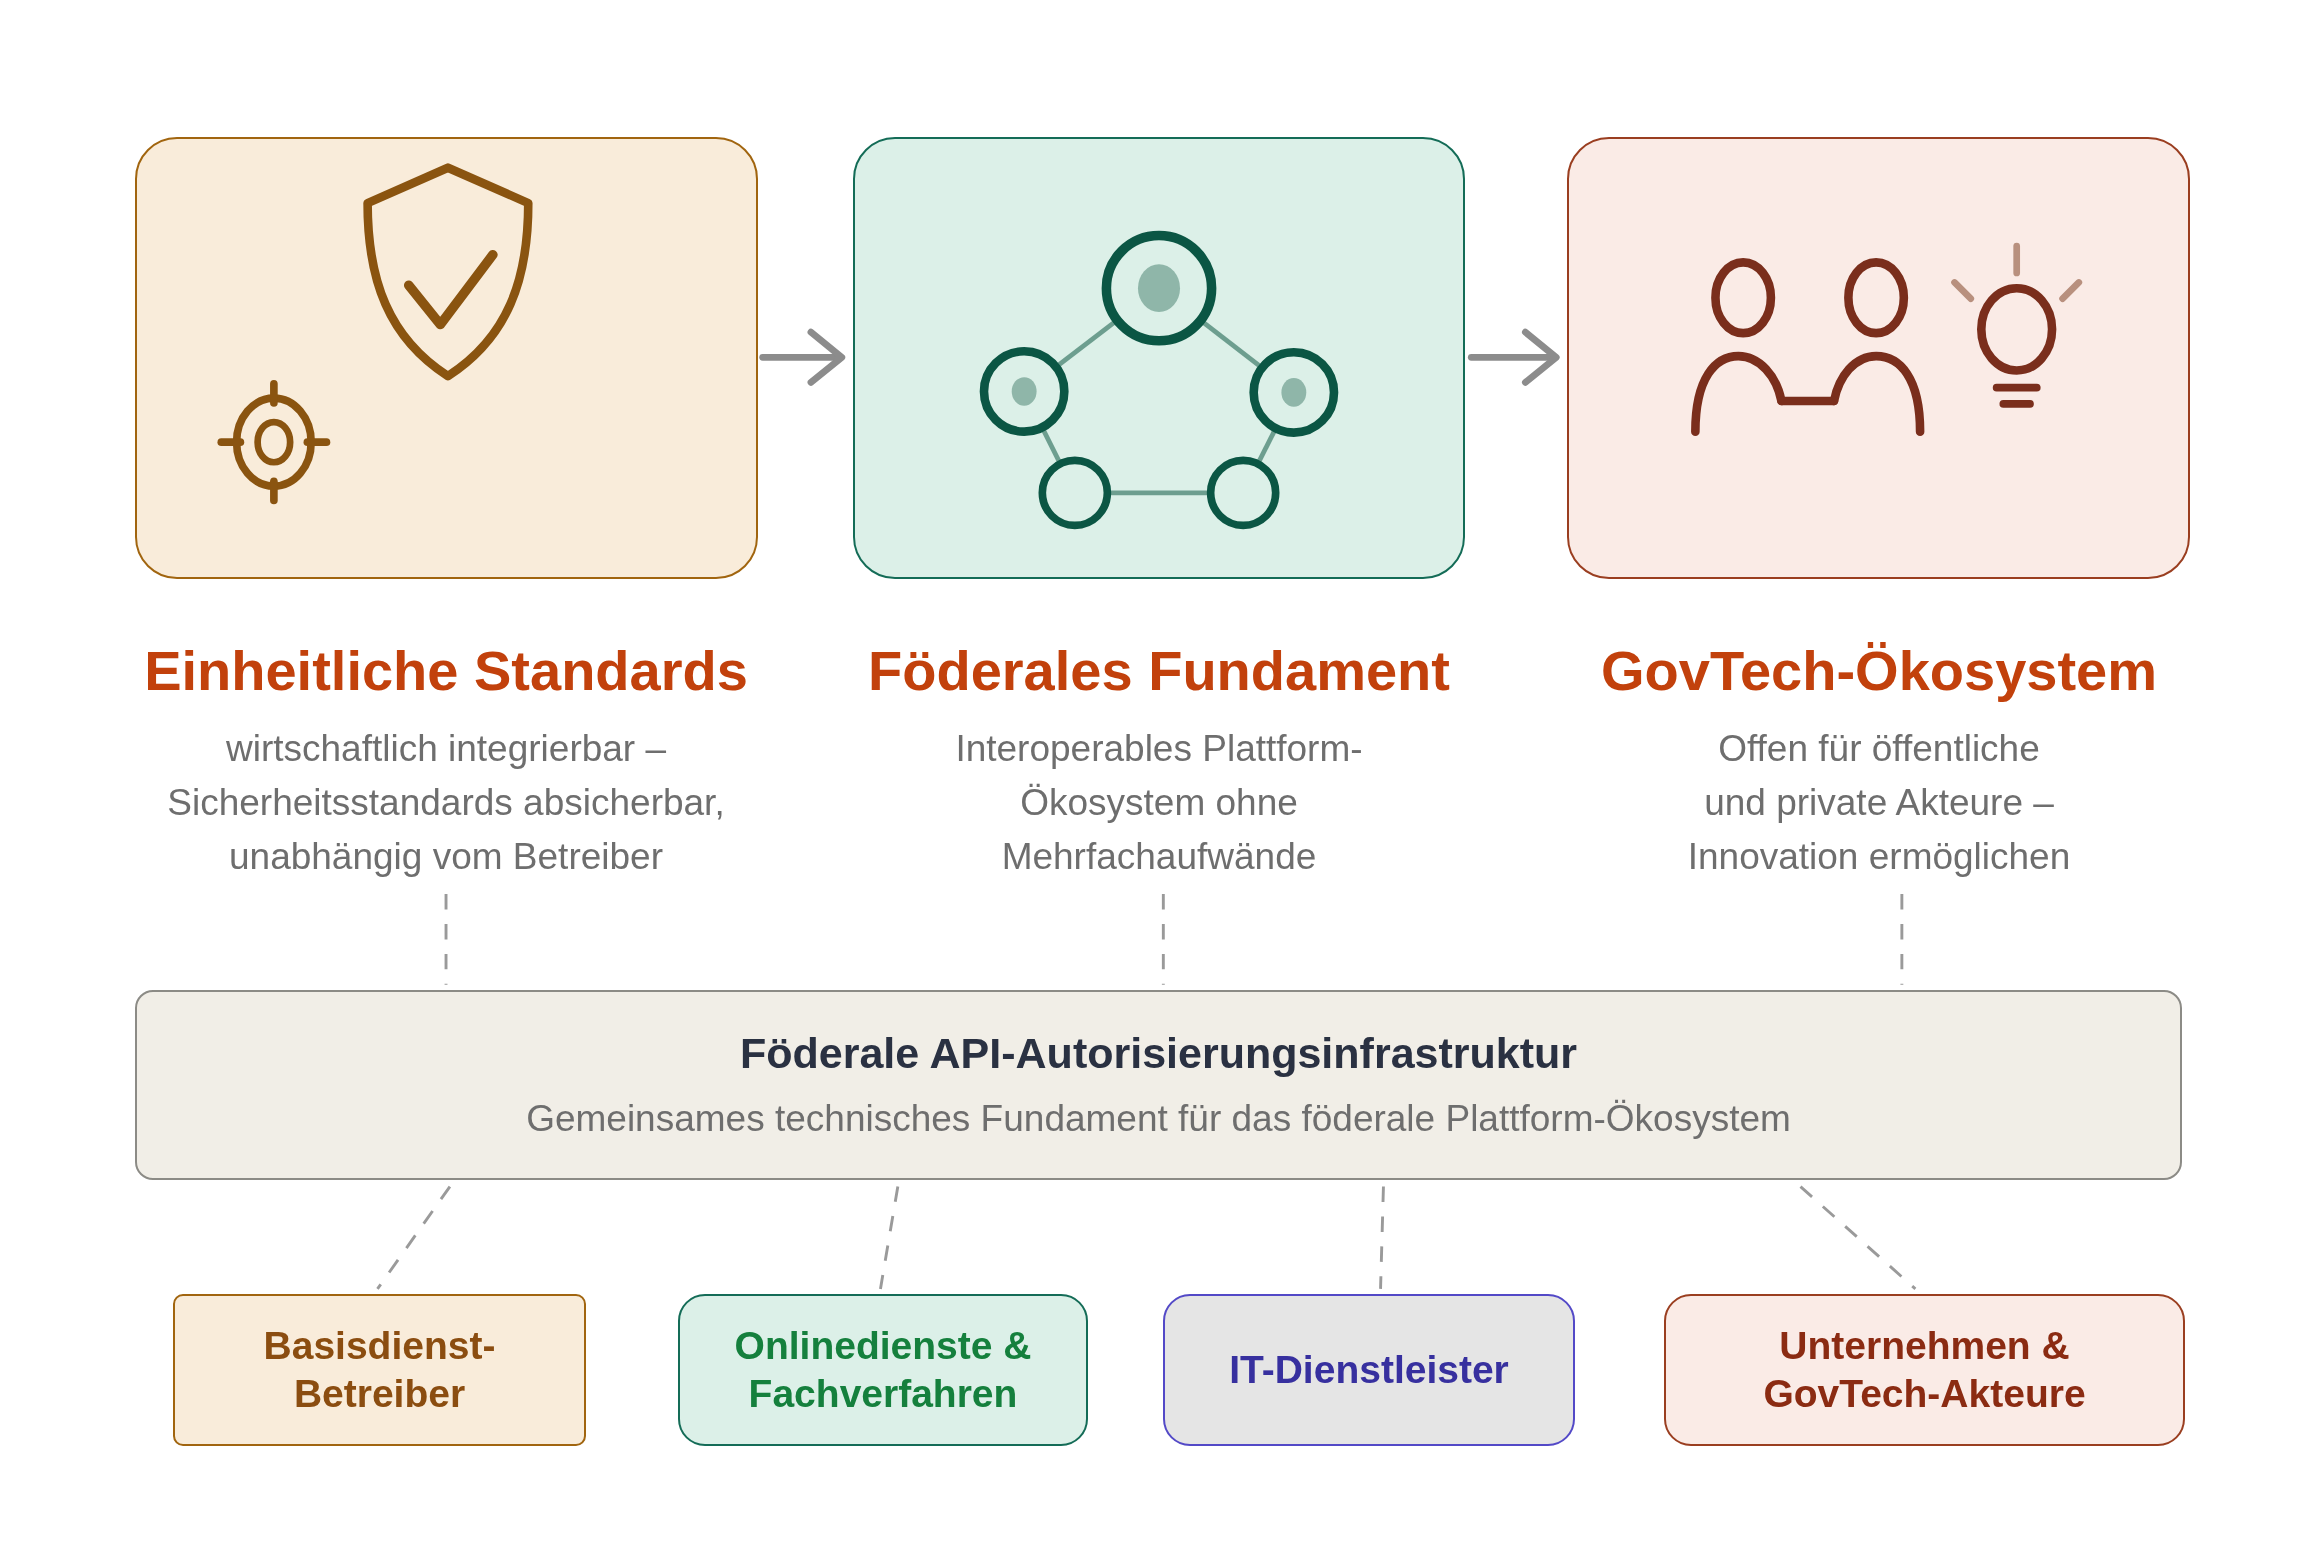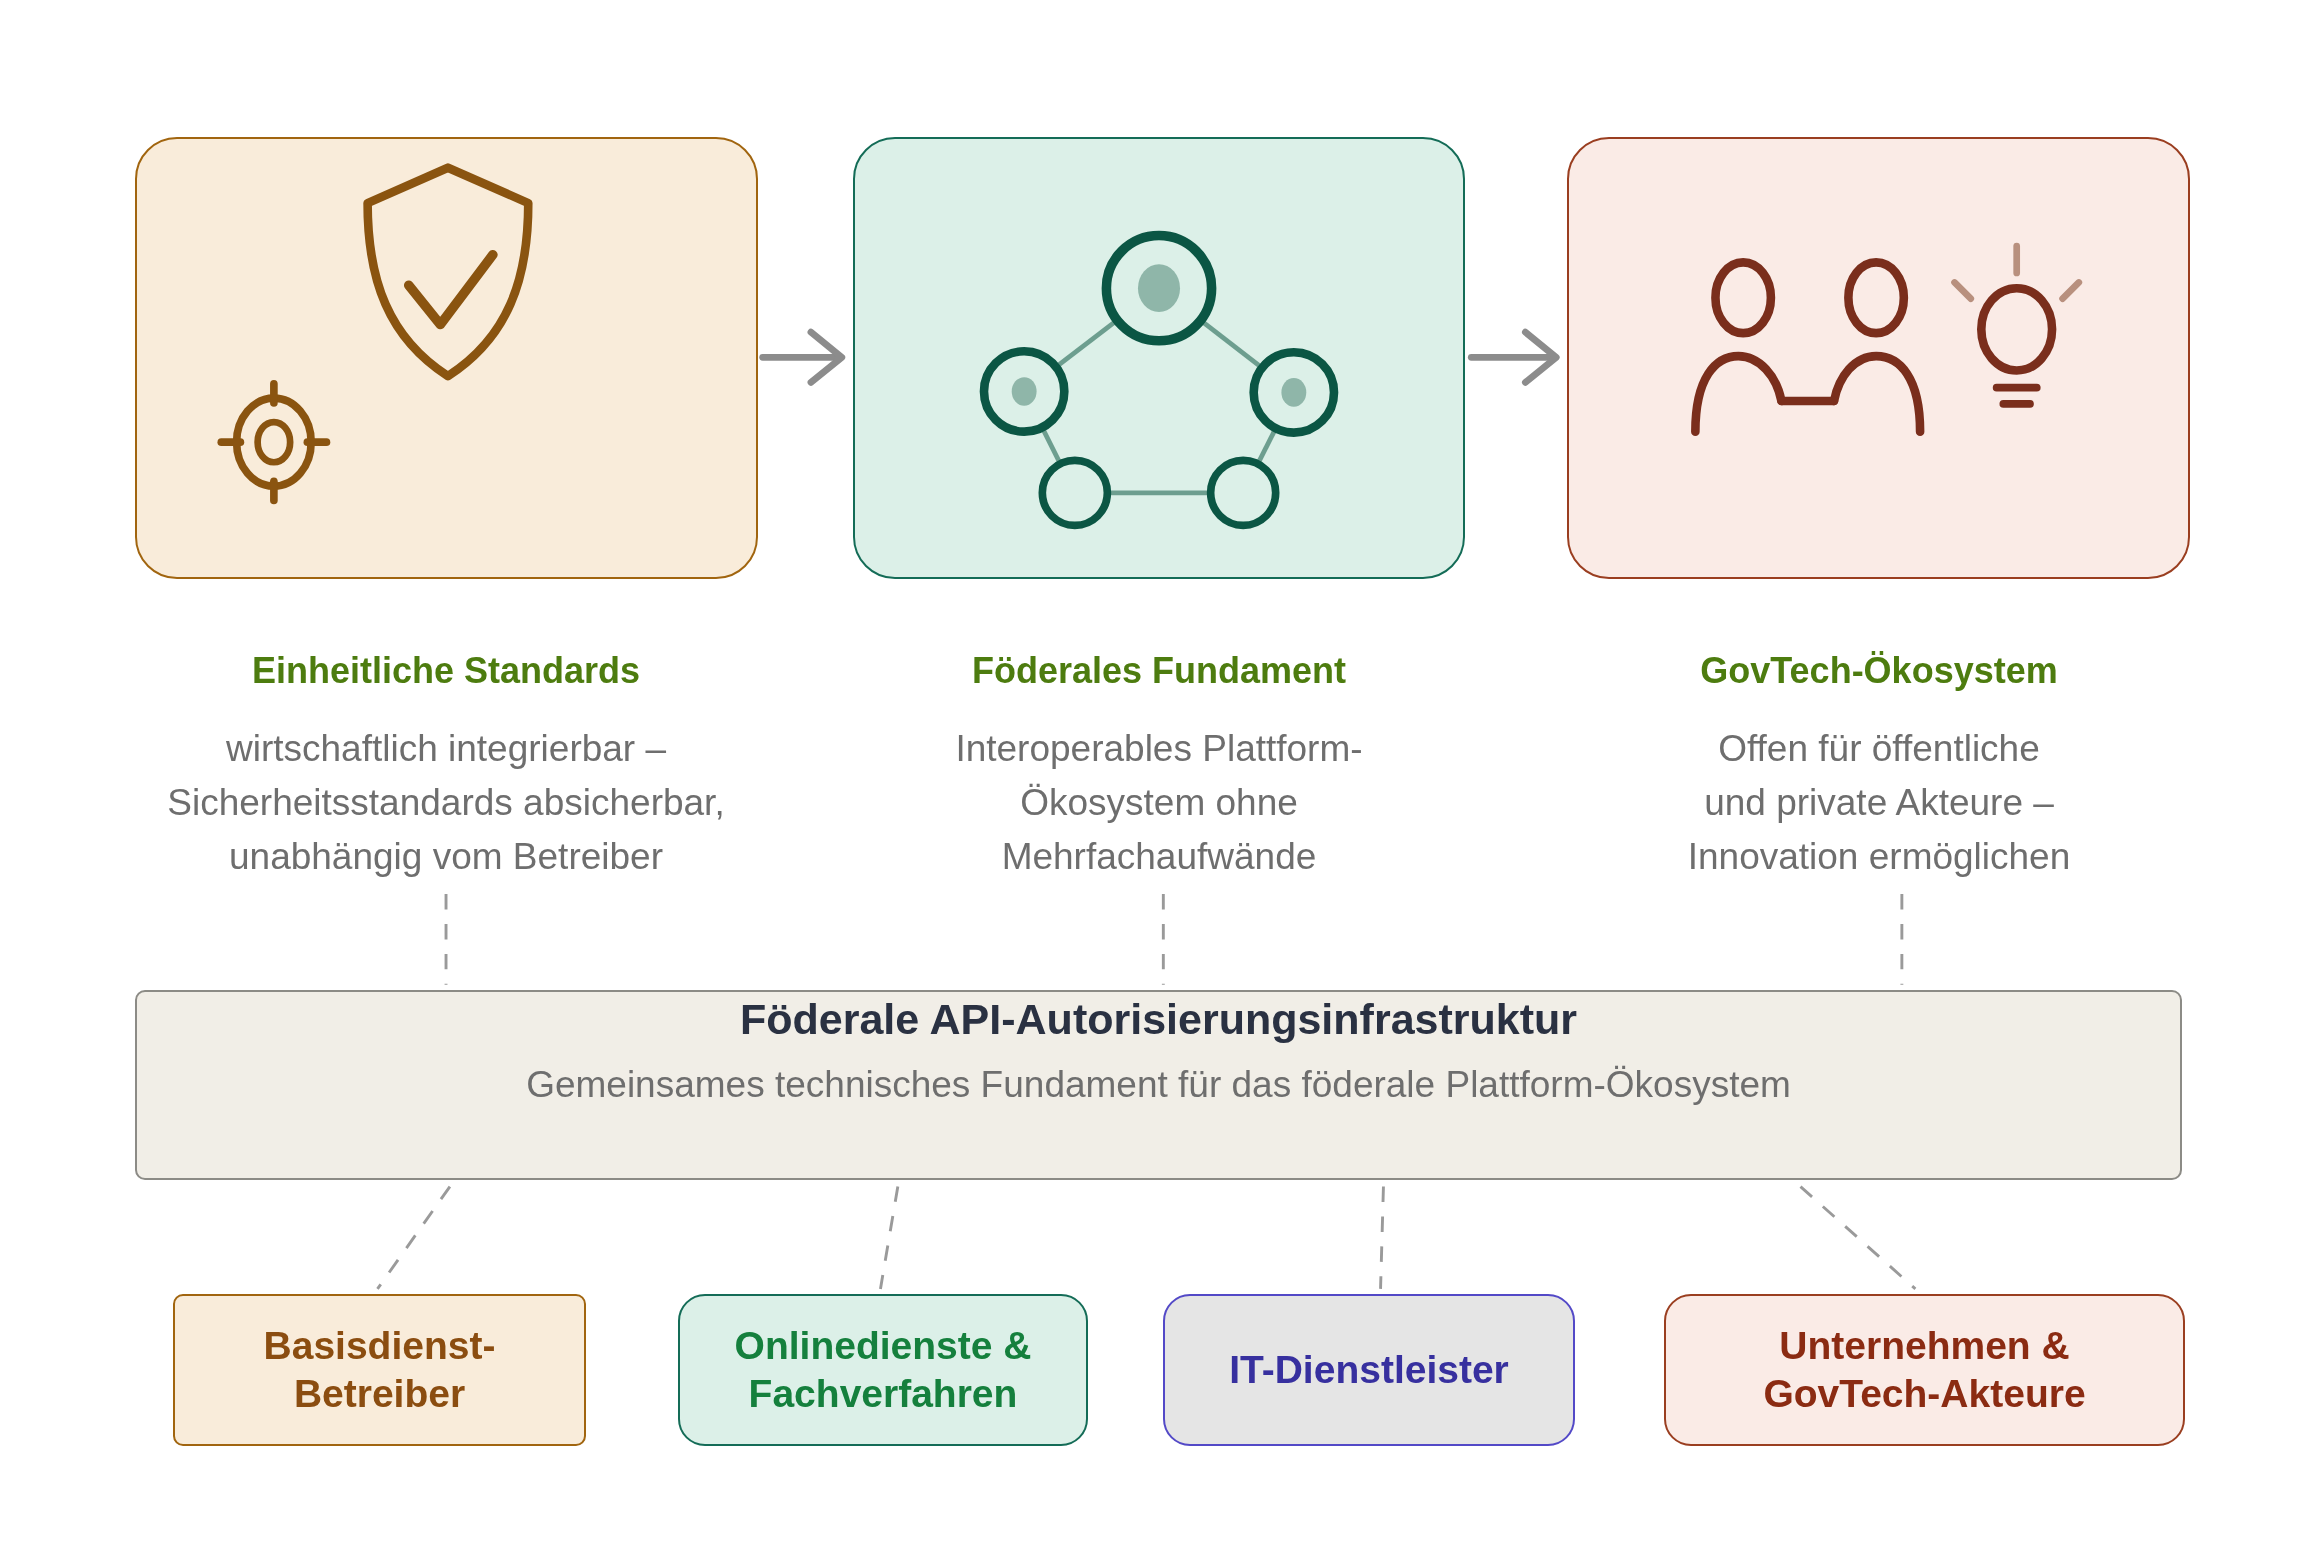--- a/index.html
+++ b/index.html
@@ -8,38 +8,38 @@
     font-family:"Liberation Sans", sans-serif;overflow:hidden;
   }
   .top-card{position:absolute;top:137px;height:442px;border-radius:42px;border:2.9px solid;box-sizing:border-box;}
   #card-standards{left:135px;width:623px;background:#F9ECDA;border-color:#A1650F;}
   #card-federal{left:853px;width:612px;background:#DCF0E8;border-color:#146C57;}
   #card-govtech{left:1567px;width:623px;background:#FAEBE6;border-color:#9A3E20;}
   .icon-svg{position:absolute;left:0;top:0;width:100%;height:100%;}
 
   .col-title{
     position:absolute;top:645px;width:734px;text-align:center;
-    font-size:36px;font-weight:bold;color:#4d7c0f;line-height:52px;
+    font-size:56px;font-weight:bold;color:#c2410c;line-height:52px;
   }
   #title-1{left:79px;}   
   #title-2{left:792px;}  
   #title-3{left:1512px;} 
 
   .col-body{
     position:absolute;top:722px;width:734px;text-align:center;
     font-size:37px;color:#6E6E6E;line-height:54px;
   }
   #body-1{left:79px;}
   #body-2{left:792px;}
   #body-3{left:1512px;}
 
   .infra-bar{
     position:absolute;left:135px;top:990px;width:2047px;height:190px;
-    background:#F1EEE7;border:2.9px solid #8C8B86;border-radius:10px;box-sizing:border-box;
-    display:flex;flex-direction:column;align-items:center;
+    background:#F1EEE7;border:2.9px solid #8C8B86;border-radius:18px;box-sizing:border-box;
+    display:flex;flex-direction:column;align-items:center;justify-content:center;
   }
   .infra-title{font-size:43px;font-weight:bold;color:#2A3142;line-height:54px;}
   .infra-subtitle{font-size:37px;color:#6E6E6E;line-height:50px;margin-top:13.5px;}
 
   .actor-box{
     position:absolute;top:1294px;height:152px;border-radius:27px;border:2.9px solid;box-sizing:border-box;
     display:flex;flex-direction:column;align-items:center;justify-content:center;
     font-size:39px;font-weight:bold;line-height:48px;text-align:center;
   }
   #actor-1{left:173px;width:413px;background:#F9ECDA;border-color:#A1650F;color:#8B4D10;border-radius:10px;}

